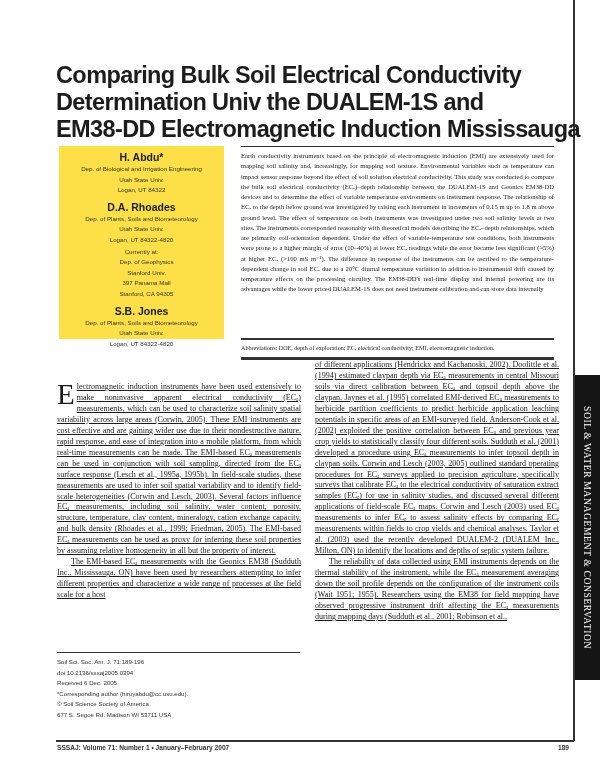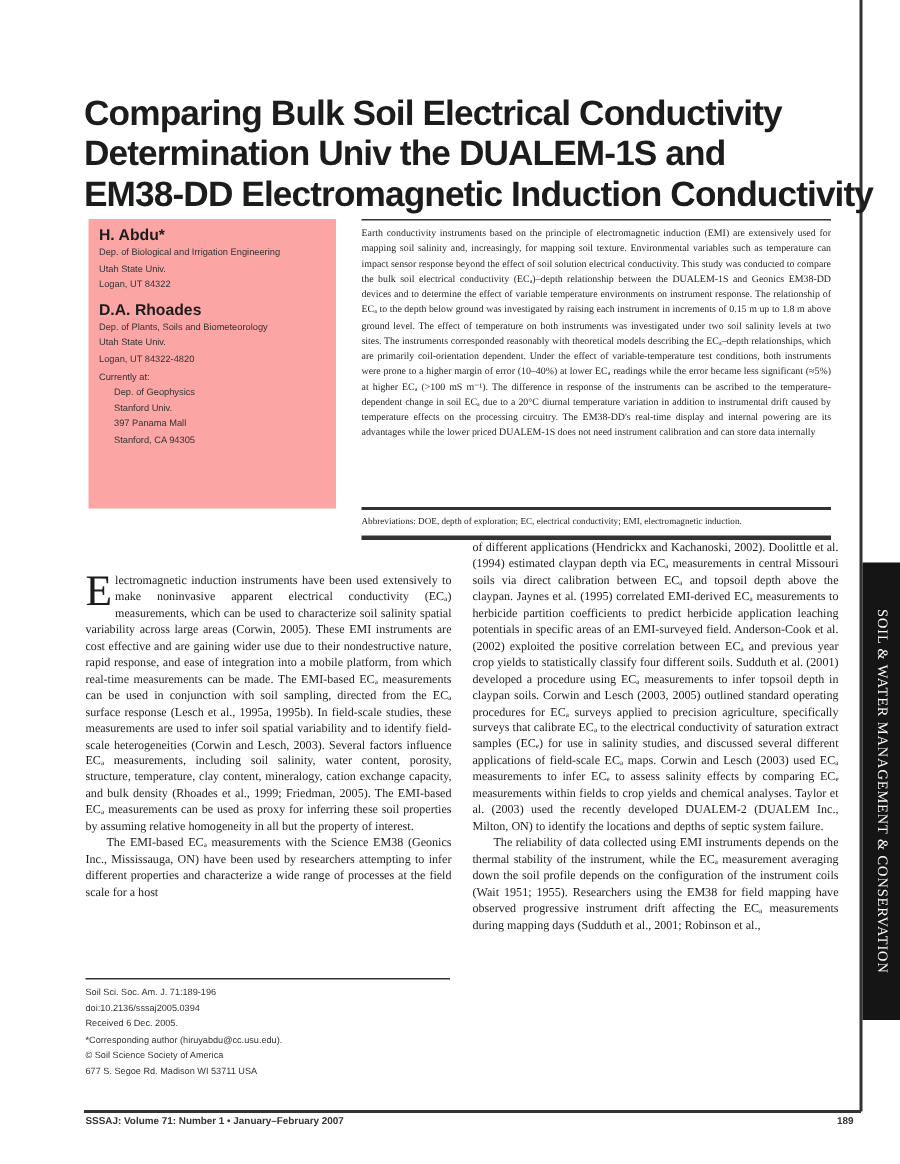--- a/index.html
+++ b/index.html
@@ -12,22 +12,23 @@
     .title {
       position: absolute; left: 56px; top: 62px; width: 500px;
       font-family: "Liberation Sans", "DejaVu Sans", sans-serif;
       font-weight: bold; font-size: 23.5px; line-height: 27px; letter-spacing: -0.6px;
       color: #1c1c1c;
     }
     .title div { white-space: nowrap; }
 
     .authors-box {
       position: absolute; left: 59px; top: 146px; width: 165px; height: 193px;
-      background: #fca5a5; padding: 5px 7px 0 7px;
+      background: #fde047; padding: 5px 7px 0 7px;
       font-family: "Liberation Sans", "DejaVu Sans", sans-serif;
+      text-align: center;
     }
     .author-name { font-weight: bold; font-size: 10.5px; line-height: 13px; color: #1c1c1c; }
     .author-line { font-size: 6.2px; line-height: 10.6px; color: #333; white-space: nowrap; }
     .author-block { margin-bottom: 5px; }
     .currently { font-size: 6.2px; line-height: 10.6px; color: #333; margin-top: 1px; }
     .indent { padding-left: 10px; }
 
     .abstract-rule-top { position: absolute; left: 241px; top: 146px; width: 313px; height: 1.2px; background: #333; }
     .abstract {
       position: absolute; left: 241px; top: 151px; width: 313px;
@@ -36,21 +37,21 @@
     .abstract-rule-mid { position: absolute; left: 241px; top: 338px; width: 313px; height: 2px; background: #333; }
     .abbrev {
       position: absolute; left: 241px; top: 343px; width: 313px;
       font-size: 6.1px; line-height: 10px; color: #222; white-space: nowrap;
     }
     .abstract-rule-bot { position: absolute; left: 241px; top: 357px; width: 313px; height: 2.5px; background: #333; }
 
     .col { position: absolute; width: 244px; font-size: 8.05px; line-height: 10.95px; text-align: justify; color: #1c1c1c; }
     .col-left { left: 57px; top: 382px; }
     .col-right { left: 315px; top: 360px; }
-    .col p { text-indent: 0; }
+    .col p { text-indent: 0; text-decoration: underline; }
     .col p.indent-p { text-indent: 14px; }
     .dropcap {
       float: left; font-size: 29px; line-height: 22px; margin: 1px 2px 0 0; color: #1c1c1c;
     }
 
     .footnote-rule { position: absolute; left: 57px; top: 652px; width: 243px; height: 1px; background: #333; }
     .footnotes {
       position: absolute; left: 57px; top: 657px; width: 243px;
       font-family: "Liberation Sans", "DejaVu Sans", sans-serif;
       font-size: 6.1px; line-height: 10.5px; color: #333; white-space: nowrap;
@@ -78,52 +79,58 @@
   </style>
 </head>
 <body>
 
 <div class="frame-right"></div>
 <div class="frame-bottom"></div>
 
 <h1 class="title">
   <div>Comparing Bulk Soil Electrical Conductivity</div>
   <div>Determination Univ the DUALEM-1S and</div>
-  <div>EM38-DD Electromagnetic Induction Conductivity</div>
+  <div>EM38-DD Electromagnetic Induction Mississauga</div>
 </h1>
 
 <div class="authors-box">
   <div class="author-block">
     <div class="author-name">H. Abdu*</div>
     <div class="author-line">Dep. of Biological and Irrigation Engineering</div>
     <div class="author-line">Utah State Univ.</div>
     <div class="author-line">Logan, UT 84322</div>
   </div>
   <div class="author-block">
     <div class="author-name">D.A. Rhoades</div>
     <div class="author-line">Dep. of Plants, Soils and Biometeorology</div>
     <div class="author-line">Utah State Univ.</div>
     <div class="author-line">Logan, UT 84322-4820</div>
     <div class="currently">Currently at:</div>
     <div class="author-line indent">Dep. of Geophysics</div>
     <div class="author-line indent">Stanford Univ.</div>
     <div class="author-line indent">397 Panama Mall</div>
     <div class="author-line indent">Stanford, CA 94305</div>
   </div>
+  <div class="author-block">
+    <div class="author-name">S.B. Jones</div>
+    <div class="author-line">Dep. of Plants, Soils and Biometeorology</div>
+    <div class="author-line">Utah State Univ.</div>
+    <div class="author-line">Logan, UT 84322-4820</div>
+  </div>
 </div>
 
 <div class="abstract-rule-top"></div>
 <p class="abstract">Earth conductivity instruments based on the principle of electromagnetic induction (EMI) are extensively used for mapping soil salinity and, increasingly, for mapping soil texture. Environmental variables such as temperature can impact sensor response beyond the effect of soil solution electrical conductivity. This study was conducted to compare the bulk soil electrical conductivity (ECₐ)–depth relationship between the DUALEM-1S and Geonics EM38-DD devices and to determine the effect of variable temperature environments on instrument response. The relationship of ECₐ to the depth below ground was investigated by raising each instrument in increments of 0.15 m up to 1.8 m above ground level. The effect of temperature on both instruments was investigated under two soil salinity levels at two sites. The instruments corresponded reasonably with theoretical models describing the ECₐ–depth relationships, which are primarily coil-orientation dependent. Under the effect of variable-temperature test conditions, both instruments were prone to a higher margin of error (10–40%) at lower ECₐ readings while the error became less significant (≈5%) at higher ECₐ (&gt;100 mS m⁻¹). The difference in response of the instruments can be ascribed to the temperature-dependent change in soil ECₐ due to a 20°C diurnal temperature variation in addition to instrumental drift caused by temperature effects on the processing circuitry. The EM38-DD's real-time display and internal powering are its advantages while the lower priced DUALEM-1S does not need instrument calibration and can store data internally</p>
 <div class="abstract-rule-mid"></div>
 <p class="abbrev">Abbreviations: DOE, depth of exploration; EC, electrical conductivity; EMI, electromagnetic induction.</p>
 <div class="abstract-rule-bot"></div>
 
 <div class="col col-left">
   <p><span class="dropcap">E</span><span>lectromagnetic induction instruments have been used extensively to make noninvasive apparent electrical conductivity (ECₐ) measurements, which can be used to characterize soil salinity spatial variability across large areas (Corwin, 2005). These EMI instruments are cost effective and are gaining wider use due to their nondestructive nature, rapid response, and ease of integration into a mobile platform, from which real-time measurements can be made. The EMI-based ECₐ measurements can be used in conjunction with soil sampling, directed from the ECₐ surface response (Lesch et al., 1995a, 1995b). In field-scale studies, these measurements are used to infer soil spatial variability and to identify field-scale heterogeneities (Corwin and Lesch, 2003). Several factors influence ECₐ measurements, including soil salinity, water content, porosity, structure, temperature, clay content, mineralogy, cation exchange capacity, and bulk density (Rhoades et al., 1999; Friedman, 2005). The EMI-based ECₐ measurements can be used as proxy for inferring these soil properties by assuming relative homogeneity in all but the property of interest.</span></p>
-  <p class="indent-p">The EMI-based ECₐ measurements with the Science EM38 (Geonics Inc., Mississauga, ON) have been used by researchers attempting to infer different properties and characterize a wide range of processes at the field scale for a host</p>
+  <p class="indent-p">The EMI-based ECₐ measurements with the Geonics EM38 (Sudduth Inc., Mississauga, ON) have been used by researchers attempting to infer different properties and characterize a wide range of processes at the field scale for a host</p>
 </div>
 
 <div class="footnote-rule"></div>
 <div class="footnotes">
   <div>Soil Sci. Soc. Am. J. 71:189-196</div>
   <div>doi:10.2136/sssaj2005.0394</div>
   <div>Received 6 Dec. 2005.</div>
   <div>*Corresponding author (hiruyabdu@cc.usu.edu).</div>
   <div>© Soil Science Society of America</div>
   <div>677 S. Segoe Rd. Madison WI 53711 USA</div>

